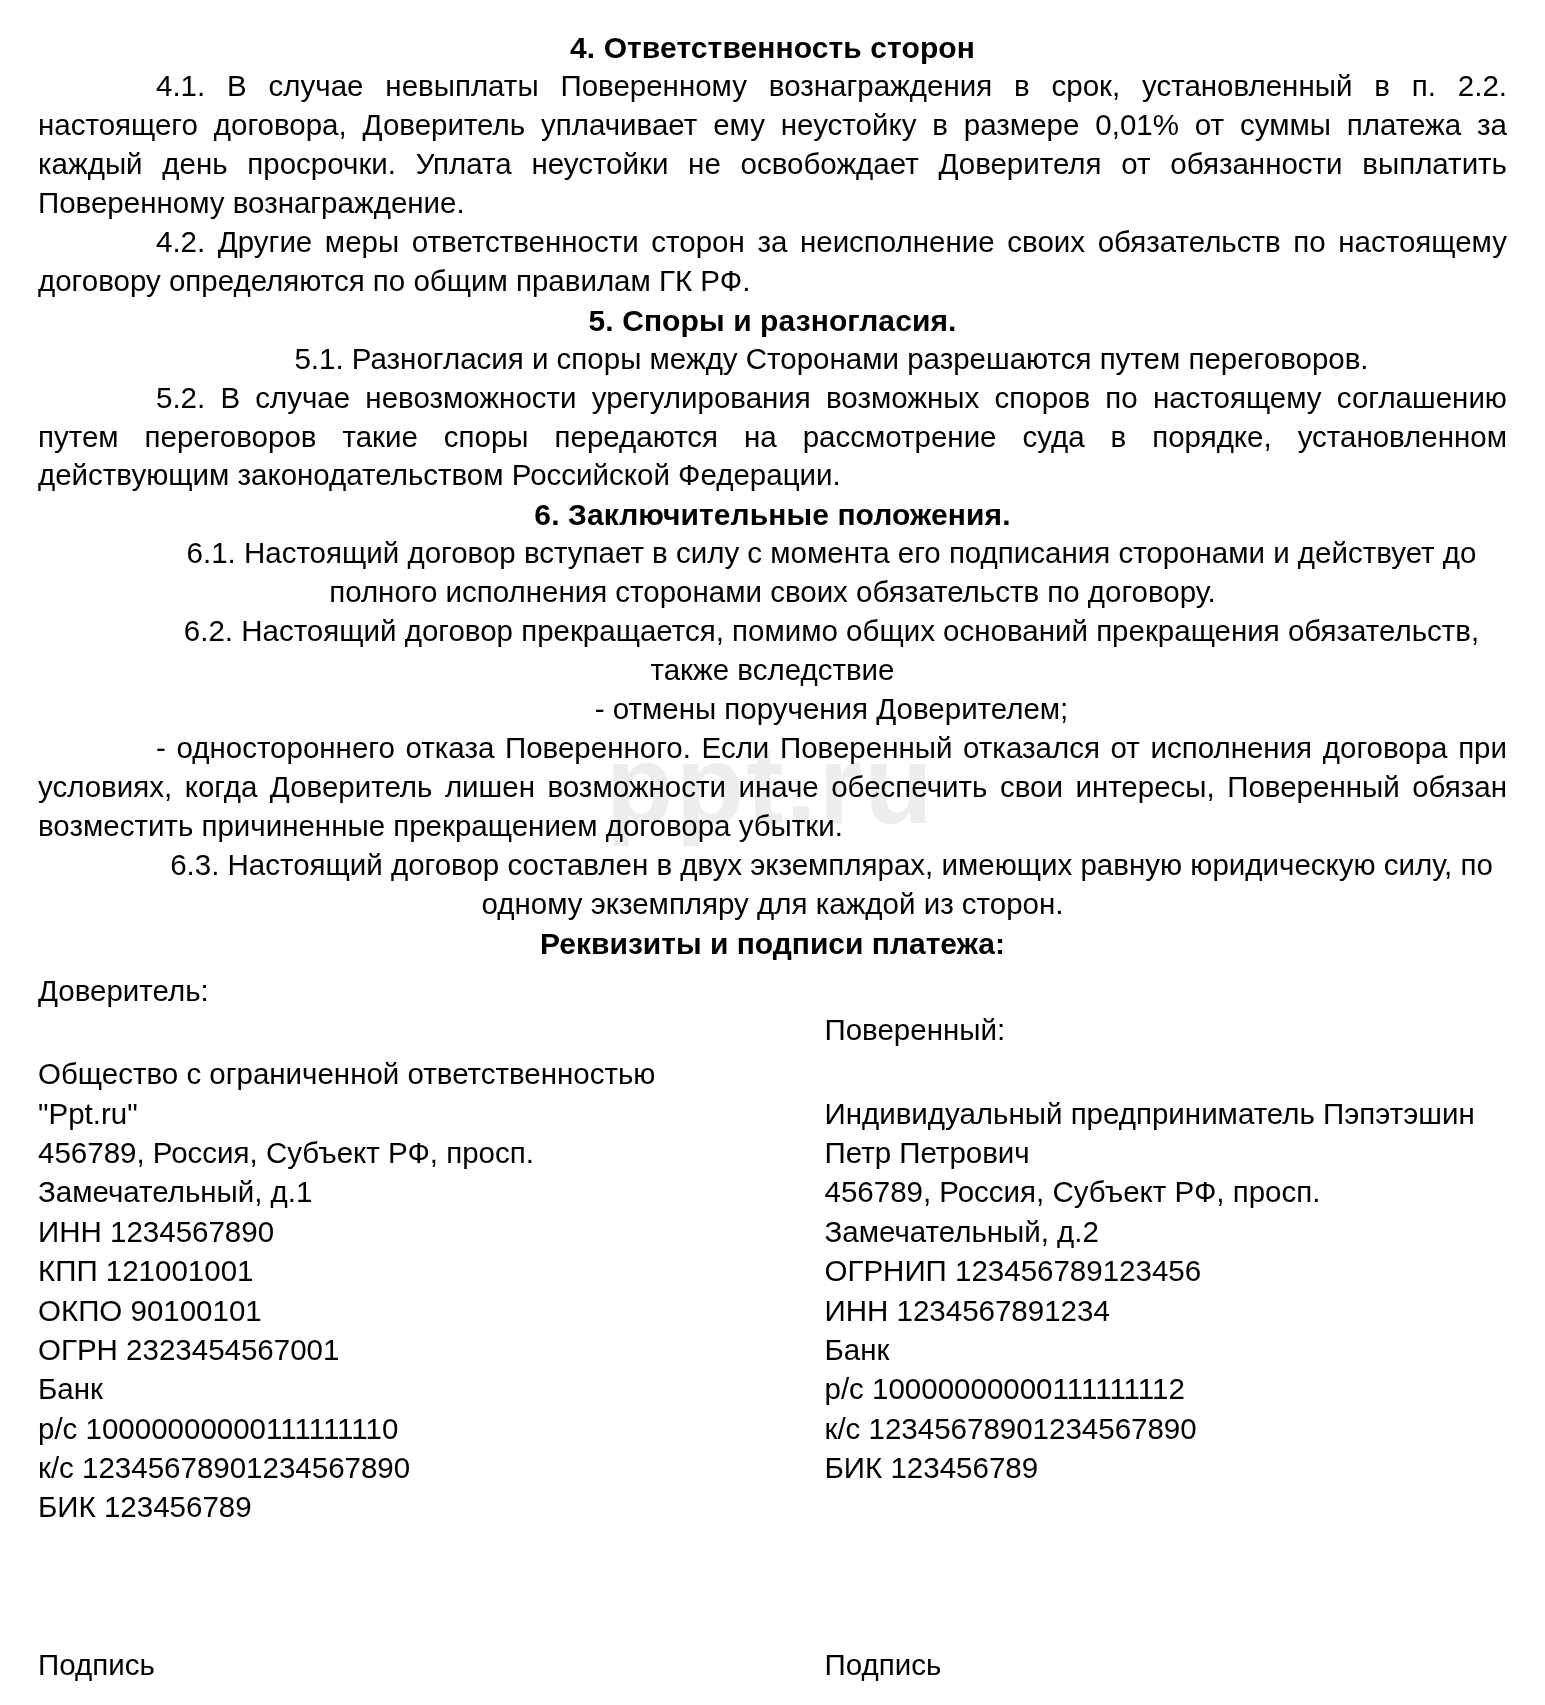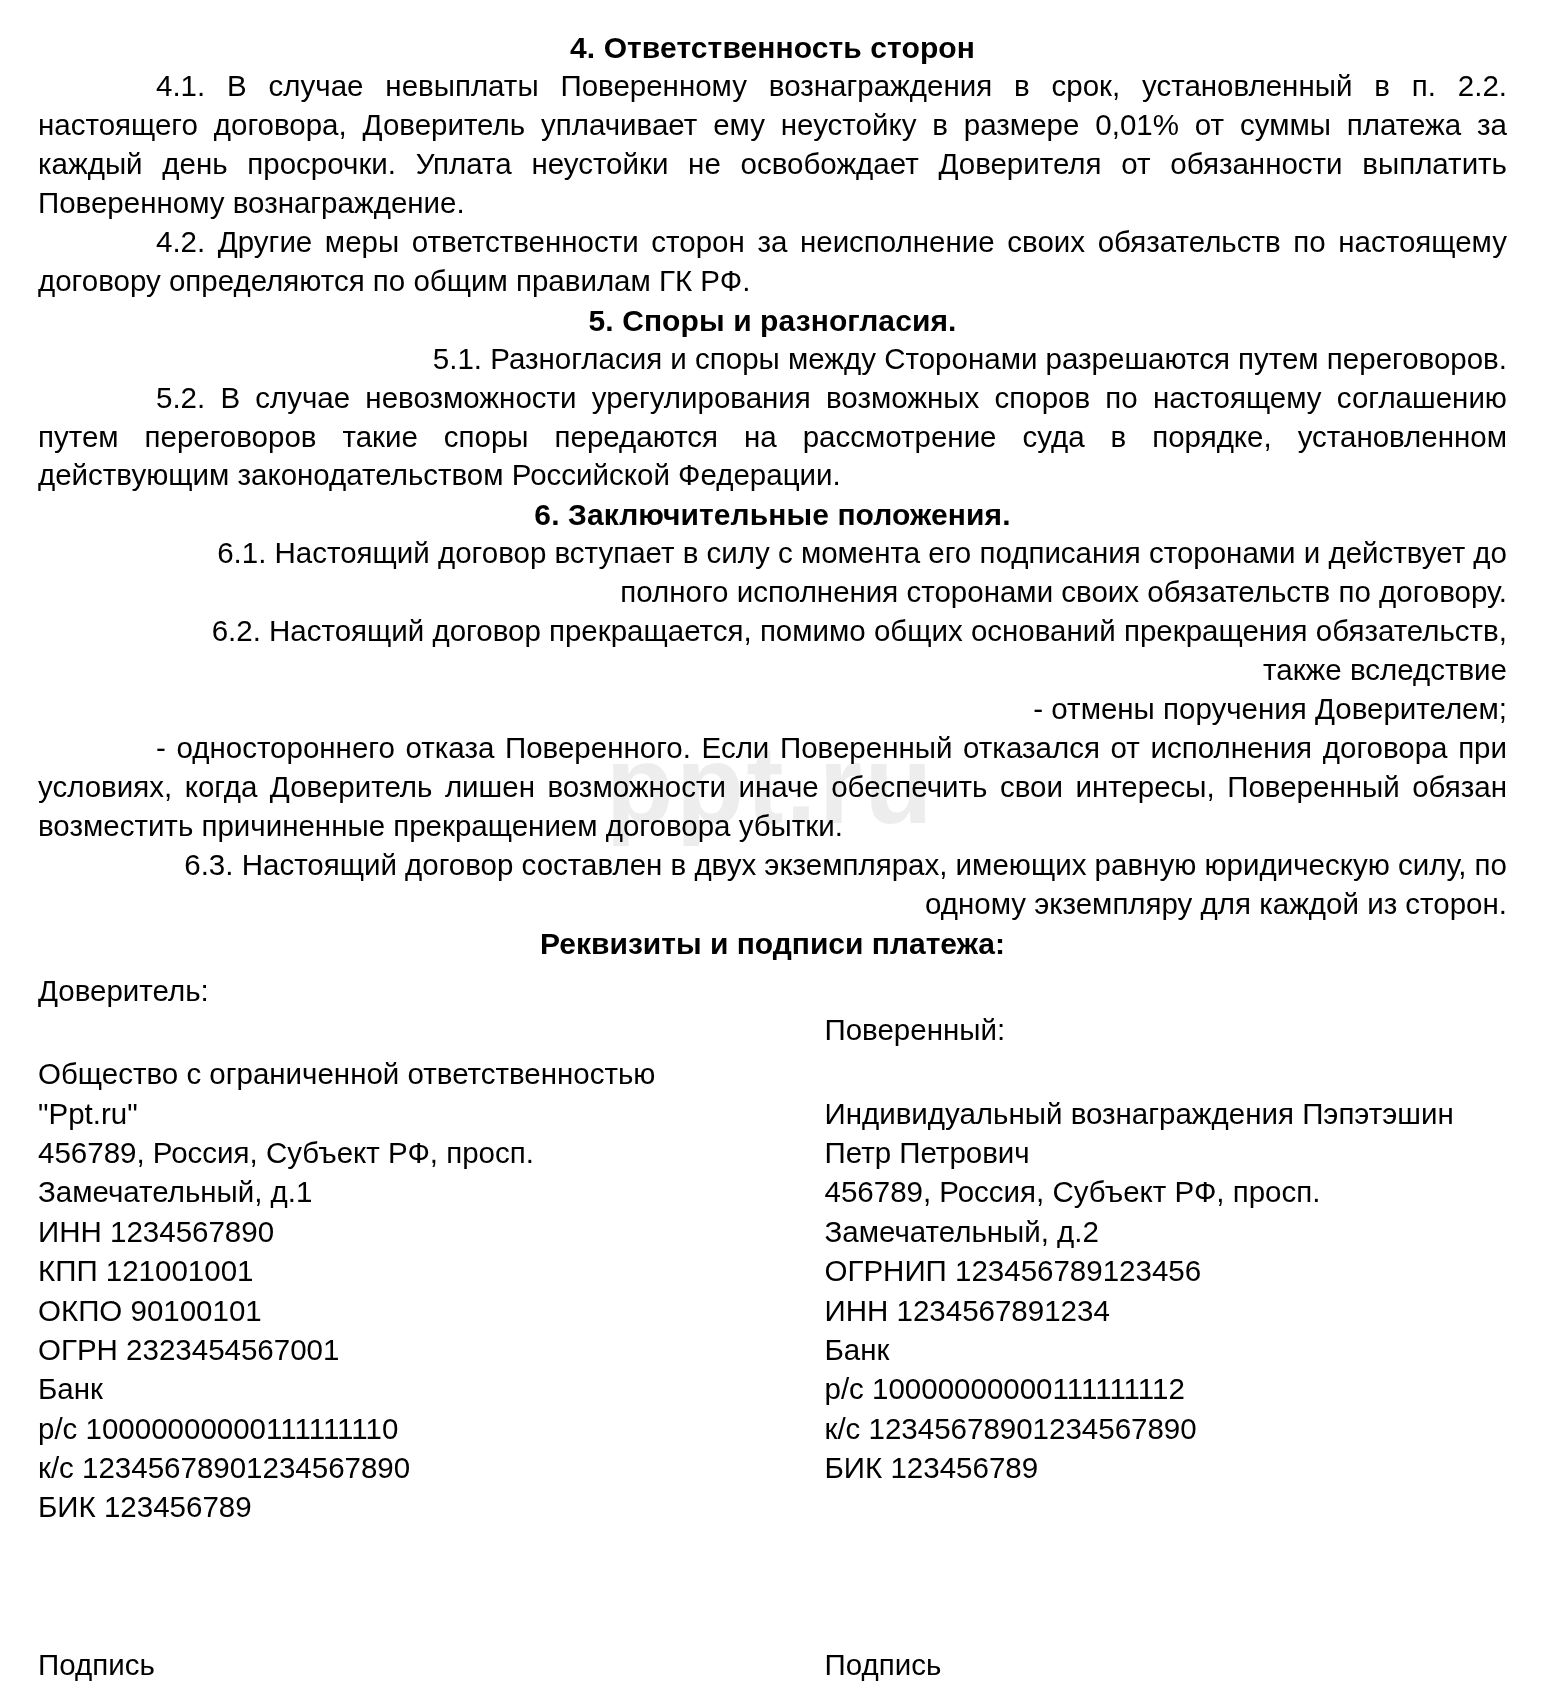--- a/index.html
+++ b/index.html
@@ -56,21 +56,21 @@
 
   p.para {
     font-size: 29.5px;
     line-height: 1.32;
     margin: 0;
     padding: 0;
     text-align: justify;
     text-justify: inter-word;
     text-indent: 118px;
   }
-  p.para.left { text-align: right; }
+  p.para.left { text-align: center; }
   p.para.dash { text-indent: 118px; }
 
   
   #requisites-title {
     font-size: 30px;
     font-weight: 700;
     text-align: center;
     margin: 0;
     line-height: 1.3;
   }
@@ -147,21 +147,21 @@
         <p class="req-line">ОКПО 90100101</p>
         <p class="req-line">ОГРН 2323454567001</p>
         <p class="req-line">Банк</p>
         <p class="req-line">р/с 10000000000111111110</p>
         <p class="req-line">к/с 12345678901234567890</p>
         <p class="req-line">БИК 123456789</p>
       </div>
 
       <div class="req-col right">
         <p class="req-role">Поверенный:</p>
-        <p class="req-line">Индивидуальный вознаграждения Пэпэтэшин</p>
+        <p class="req-line">Индивидуальный предприниматель Пэпэтэшин</p>
         <p class="req-line">Петр Петрович</p>
         <p class="req-line">456789, Россия, Субъект РФ, просп.</p>
         <p class="req-line">Замечательный, д.2</p>
         <p class="req-line">ОГРНИП 123456789123456</p>
         <p class="req-line">ИНН 1234567891234</p>
         <p class="req-line">Банк</p>
         <p class="req-line">р/с 10000000000111111112</p>
         <p class="req-line">к/с 12345678901234567890</p>
         <p class="req-line">БИК 123456789</p>
       </div>

